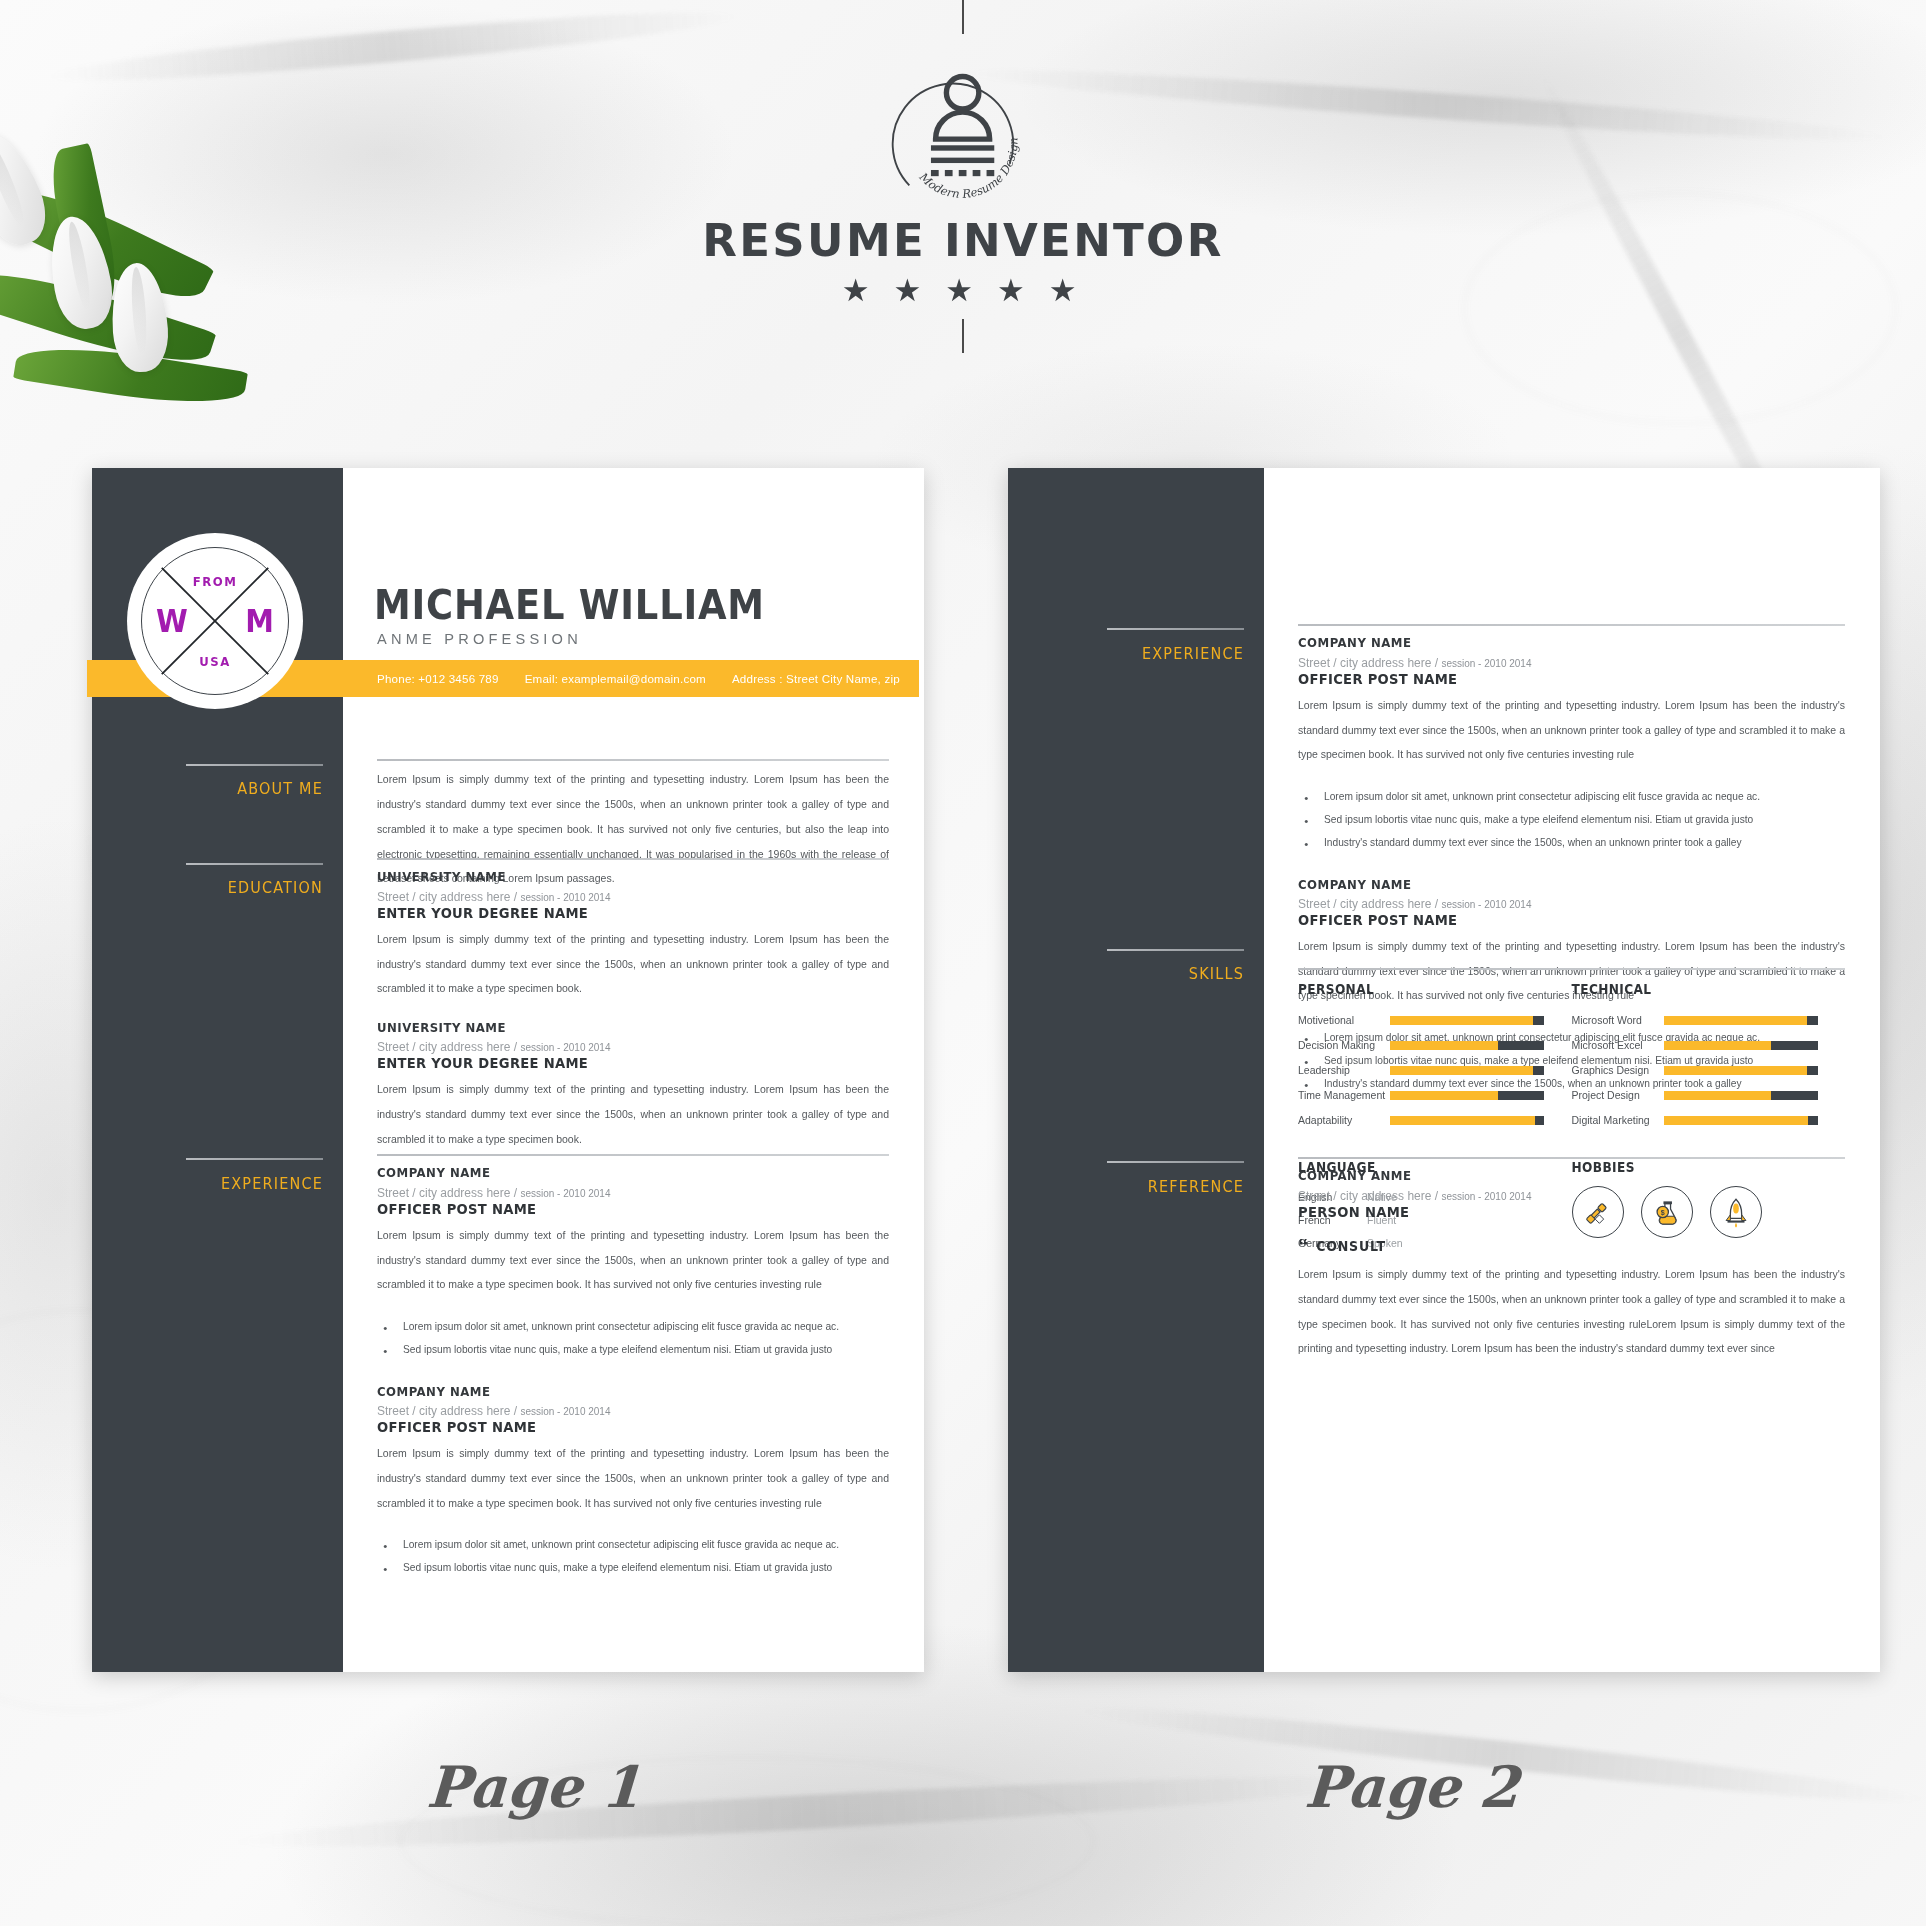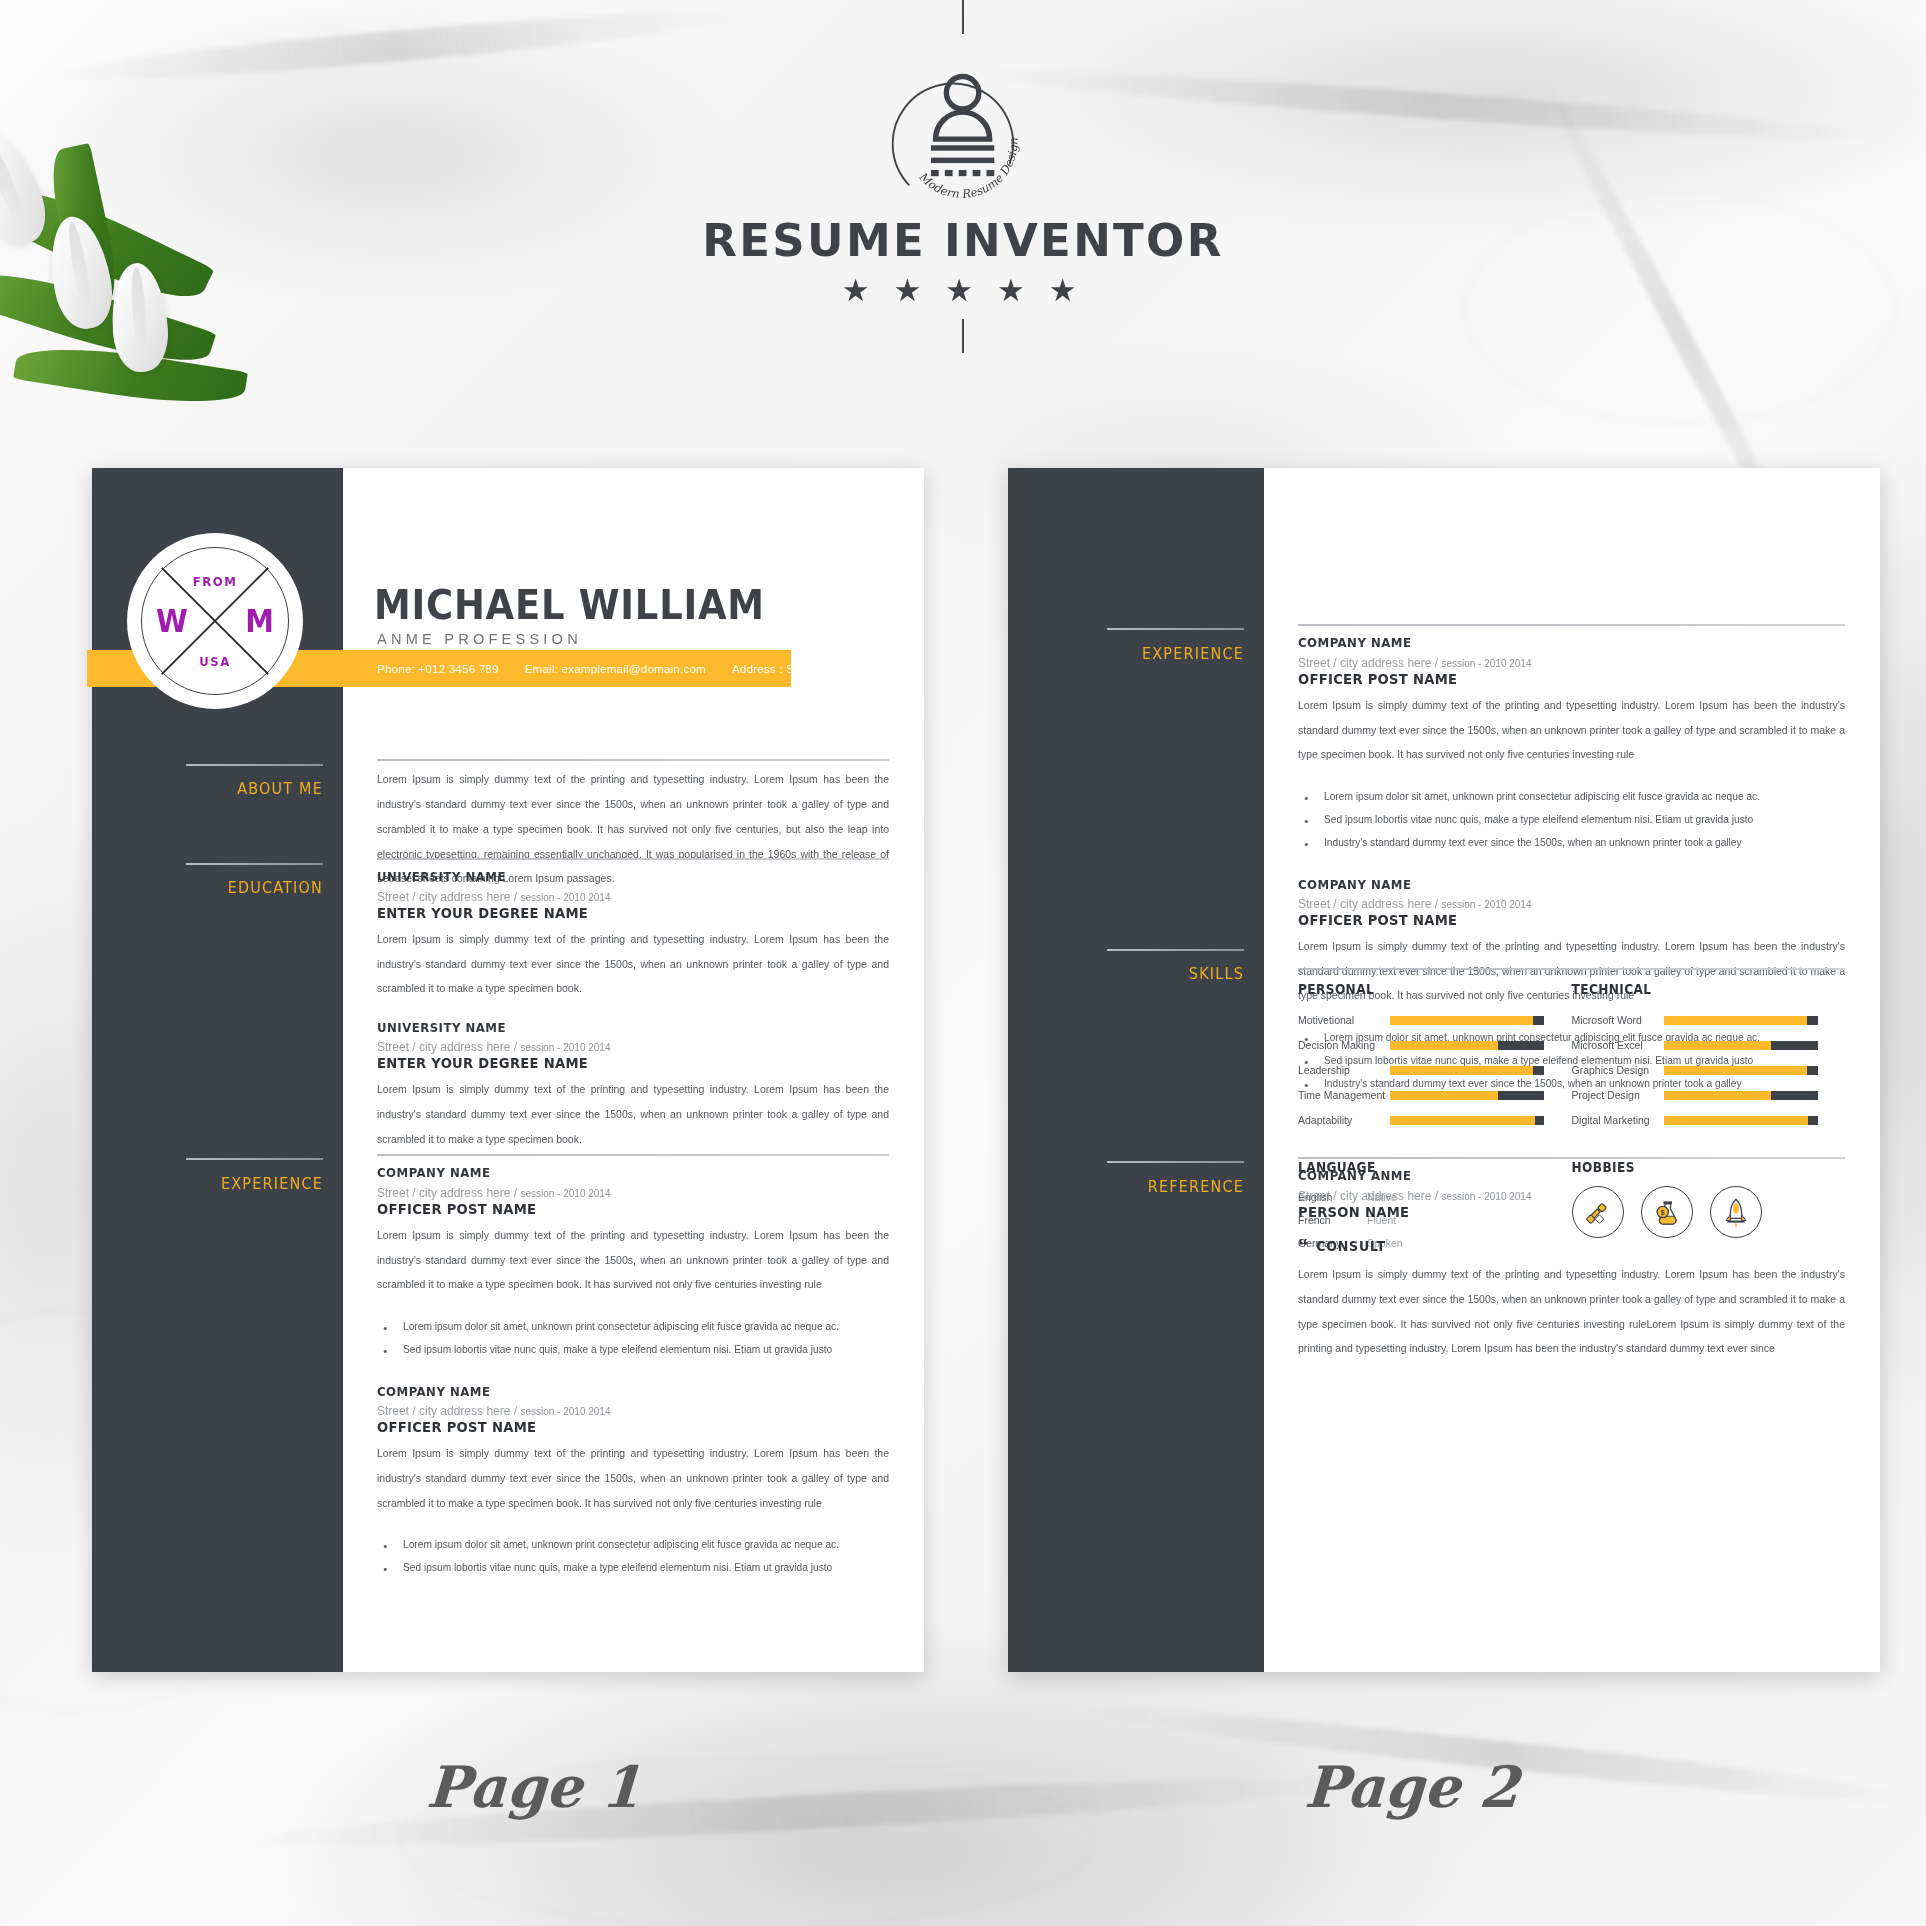--- a/index.html
+++ b/index.html
@@ -94,21 +94,21 @@
   .pname {
     position:absolute; left:31px; top:113px;
     font-size:41px; font-weight:bold; color:#3f4347; letter-spacing:0.8px;
     font-family:"DejaVu Sans Condensed","Liberation Sans",sans-serif;
   }
   .prof {
     position:absolute; left:34px; top:163px;
     font-size:14.6px; letter-spacing:4.2px; color:#6f7478;
   }
   .ybar {
-    position:absolute; left:-256px; top:182px; width:704px; height:37px;
+    position:absolute; left:-256px; top:192px; width:832px; height:37px;
     background:#fbb92b;
     padding-left:44px;
   }
   .ybar-in {
     position:absolute; left:256px; top:0; height:37px; width:576px;
     display:flex; align-items:center; gap:26px; padding-left:34px;
     color:#ffffff; font-size:11.6px; letter-spacing:0.2px;
   }
   .medallion {
     position:absolute; left:40px; top:65px; width:176px; height:176px;

